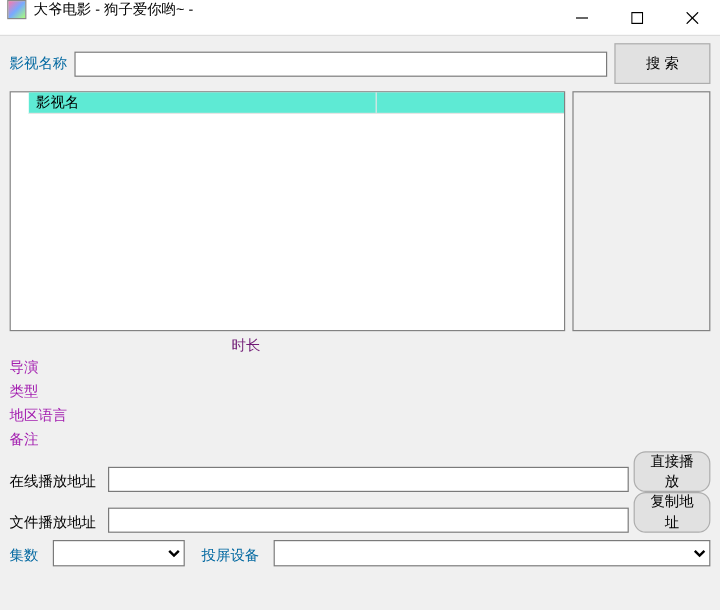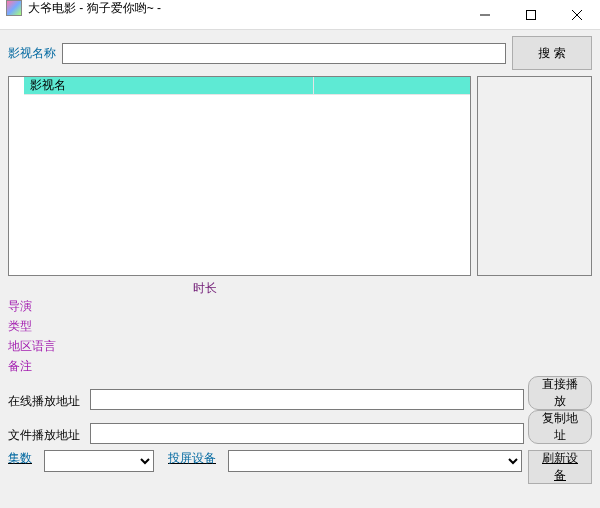--- a/index.html
+++ b/index.html
@@ -26,21 +26,21 @@
 
 .meta-area { margin-top: 4px; }
 .meta-duration { color: #701a75; text-align: left; padding-left: 185px; height: 16px; }
 .meta-line { color: #a21caf; height: 20px; display: flex; align-items: center; }
 
 .addr-row { display: flex; align-items: flex-end; margin-top: 0; gap: 4px; }
 .addr-row .label { width: 72px; color: #000; }
 .addr-row .input-text { flex: 1; }
 .addr-row .btn { width: 64px; min-width: 64px; border-radius: 10px; }
 
-.bottom-row { display: flex; align-items: flex-start; margin-top: 6px; gap: 6px; text-decoration: underline; }
+.bottom-row { display: flex; align-items: flex-end; margin-top: 6px; gap: 6px; }
 select.combo { height: 22px; border: 1px solid #7a7a7a; background: #fff; }
 </style>
 </head>
 <body>
 
 <div class="titlebar">
   <div class="icon"></div>
   <div class="title">大爷电影 - 狗子爱你哟~ -</div>
   <div class="winbtn">
     <svg width="10" height="10">
@@ -96,16 +96,15 @@
     <span class="label">文件播放地址</span>
     <input class="input-text" value="" style="">
     <button class="btn">复制地址</button>
   </div>
 
   <div class="bottom-row">
     <span class="label">集数</span>
     <select class="combo" style="width:110px"></select>
     <span class="label" style="margin-left:8px">投屏设备</span>
     <select class="combo" style="flex:1"></select>
-    <button class="btn" style="width:64px">刷新设备</button>
   </div>
 
 </div>
 
 </body></html>

